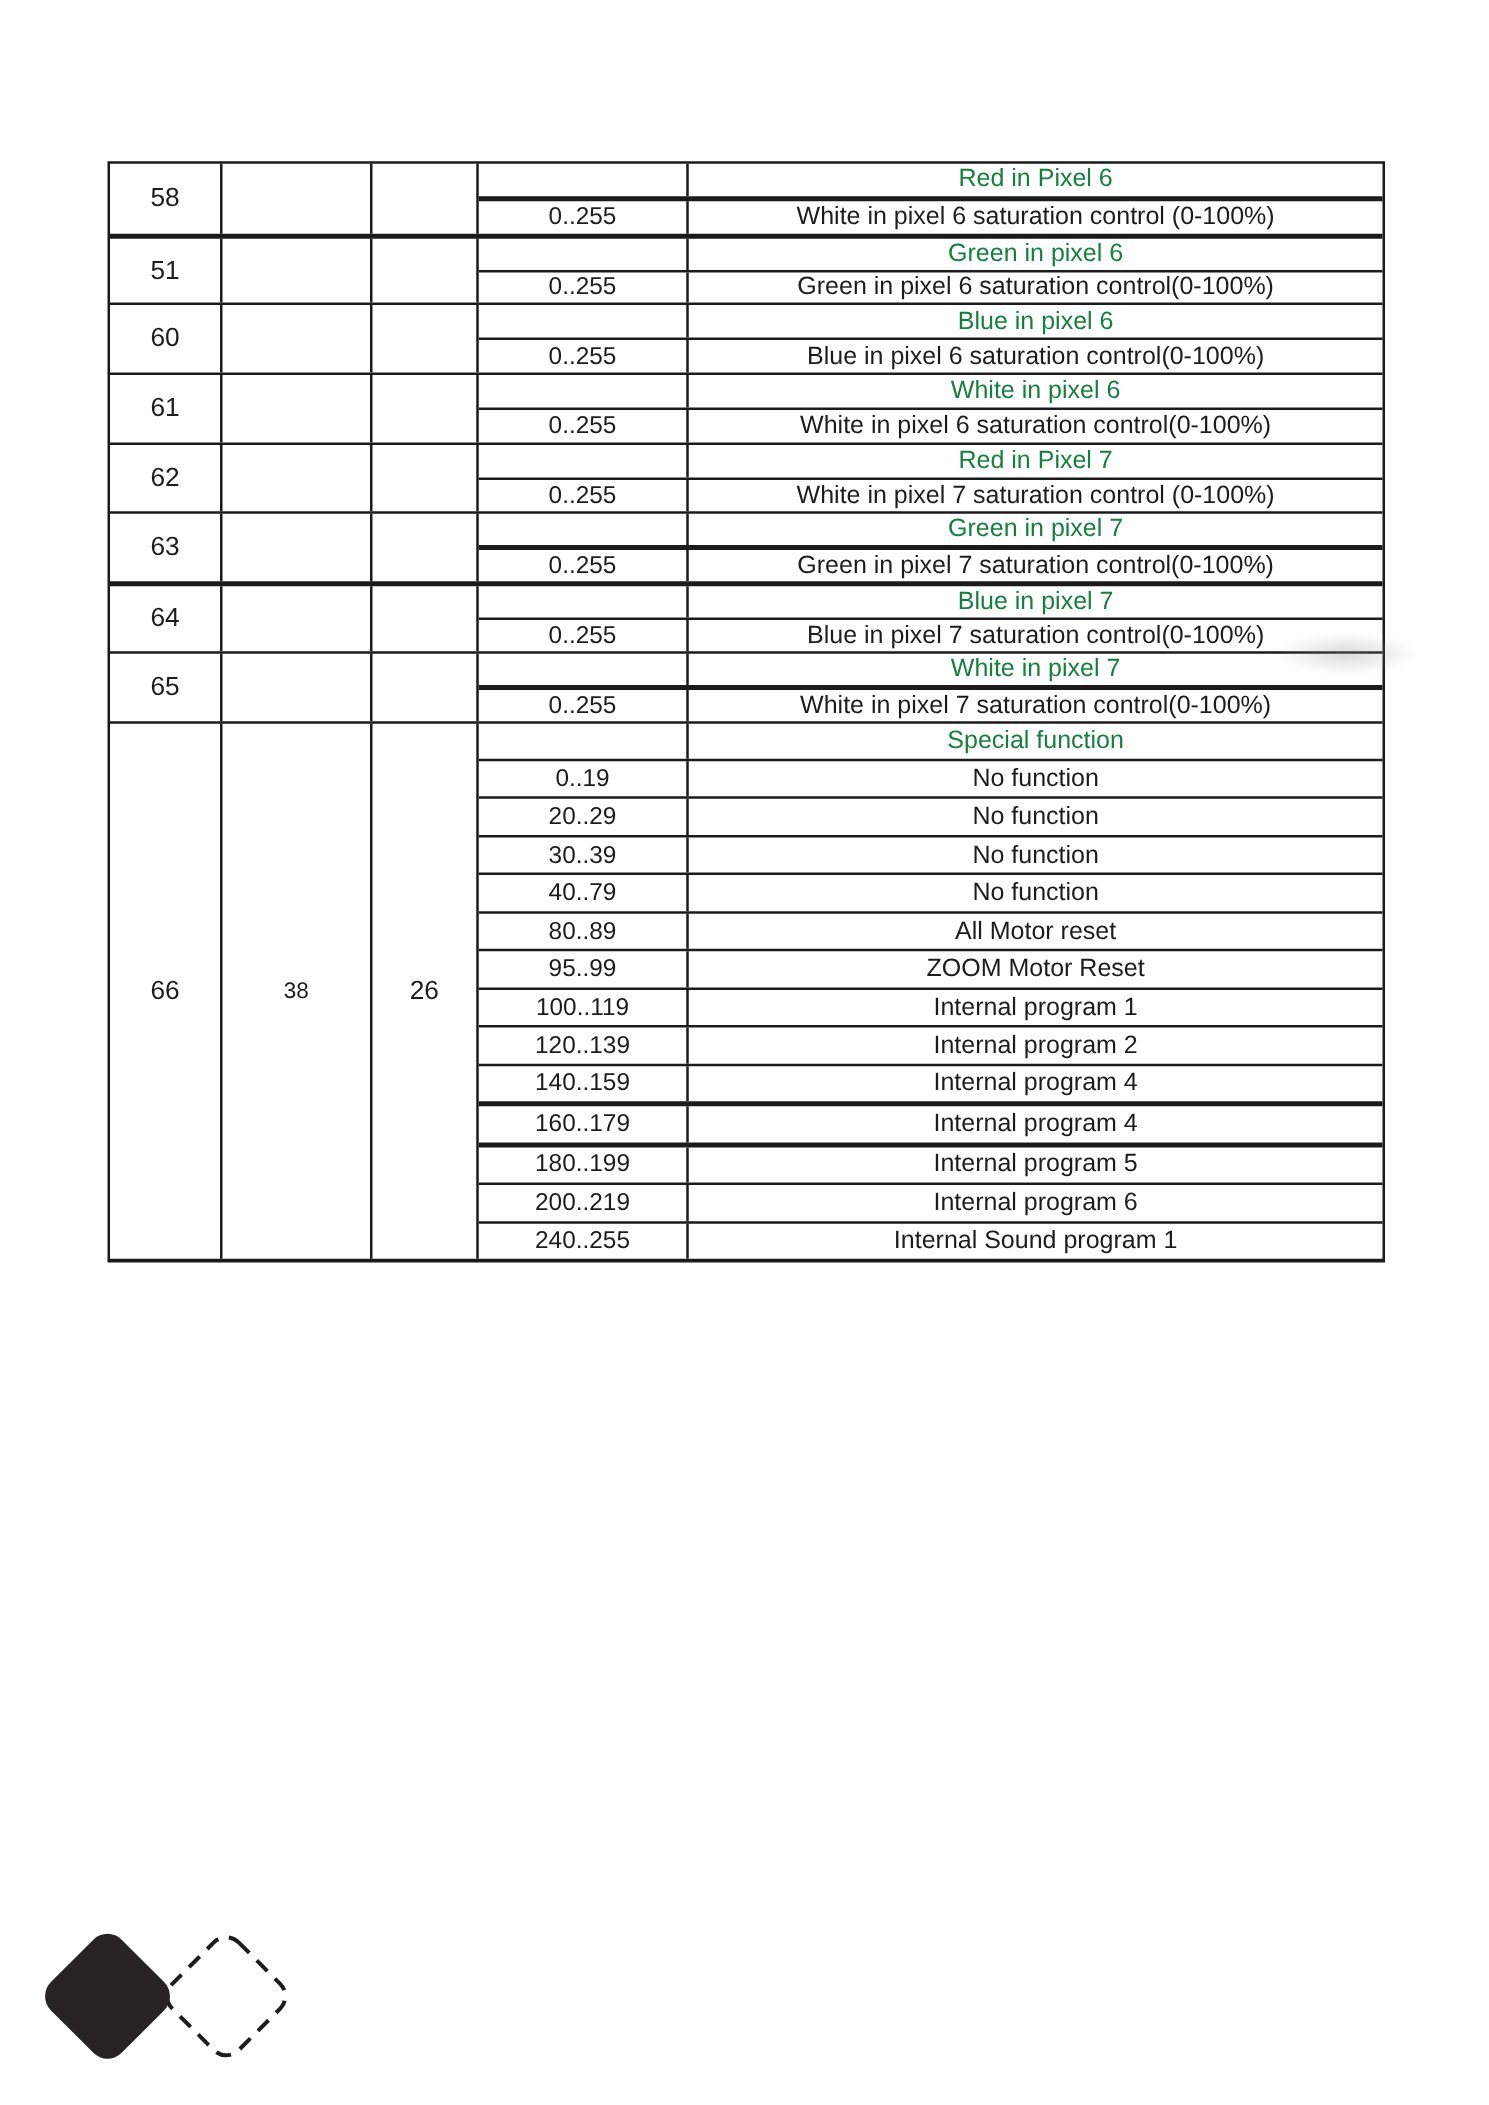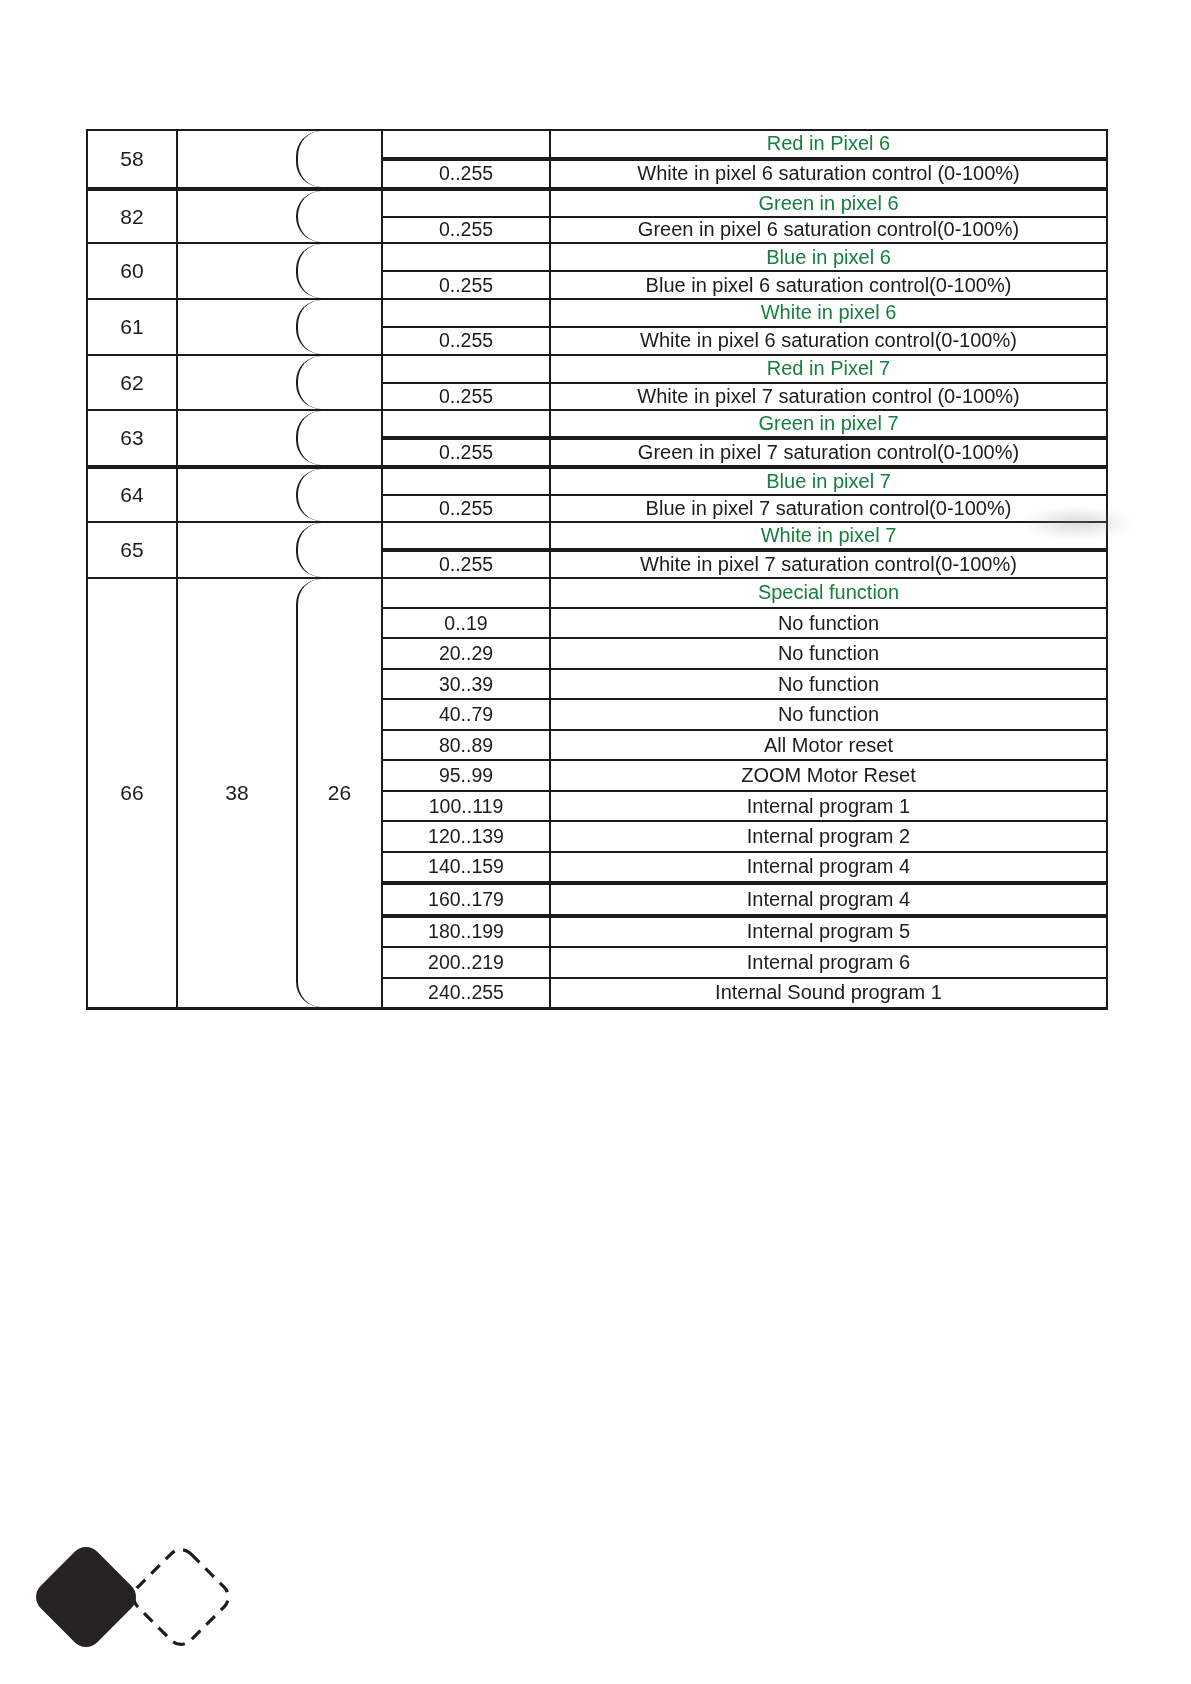--- a/index.html
+++ b/index.html
@@ -25,22 +25,22 @@
     display:flex; flex-direction:column;
   }
   .row { display:flex; border-top:2.4px solid #1b1b1b; min-height:0; }
   .row.first { border-top:0; }
   .row.std  { height:55.7px; flex:0 0 auto; }
   .row.tall { flex:1; }
   .row.bt-thick { border-top-width:4.6px; }
 
   .cell { display:flex; align-items:center; justify-content:center; white-space:nowrap; }
   .ch { width:88px;  font-size:21px; }
-  .c2 { width:120px; font-size:21px; border-left:2.4px solid #1b1b1b; }
-  .c3 { width:85px;  font-size:21px; border-left:2.4px solid #1b1b1b;border-radius:25px; }
+  .c2 { width:120px; font-size:18px; border-left:2.4px solid #1b1b1b; }
+  .c3 { width:85px;  font-size:21px; border-left:2.4px solid #1b1b1b; }
 
   .fn { flex:1; display:flex; flex-direction:column; border-left:2.4px solid #1b1b1b; min-width:0; }
   .subrow { flex:1; display:flex; border-top:2.2px solid #1b1b1b; min-height:0; }
   .subrow.hdr { border-top:0; }
   .subrow.bt-thick { border-top-width:4.4px; }
   .range { width:166px; font-size:19.5px; }
   .desc  { flex:1; font-size:20px; border-left:2.4px solid #1b1b1b; }
   .red   { color:#15803d; font-size:20px; }
 
   
@@ -70,21 +70,21 @@
           <div class="cell desc red">Red in Pixel 6</div>
         </div>
         <div class="subrow bt-thick">
           <div class="cell range">0..255</div>
           <div class="cell desc">White in pixel 6 saturation control (0-100%)</div>
         </div>
       </div>
     </div>
 
     <div class="row std bt-thick">
-      <div class="cell ch">82</div>
+      <div class="cell ch">51</div>
       <div class="cell c2"></div>
       <div class="cell c3"></div>
       <div class="fn">
         <div class="subrow hdr">
           <div class="cell range"></div>
           <div class="cell desc red">Green in pixel 6</div>
         </div>
         <div class="subrow">
           <div class="cell range">0..255</div>
           <div class="cell desc">Green in pixel 6 saturation control(0-100%)</div>

